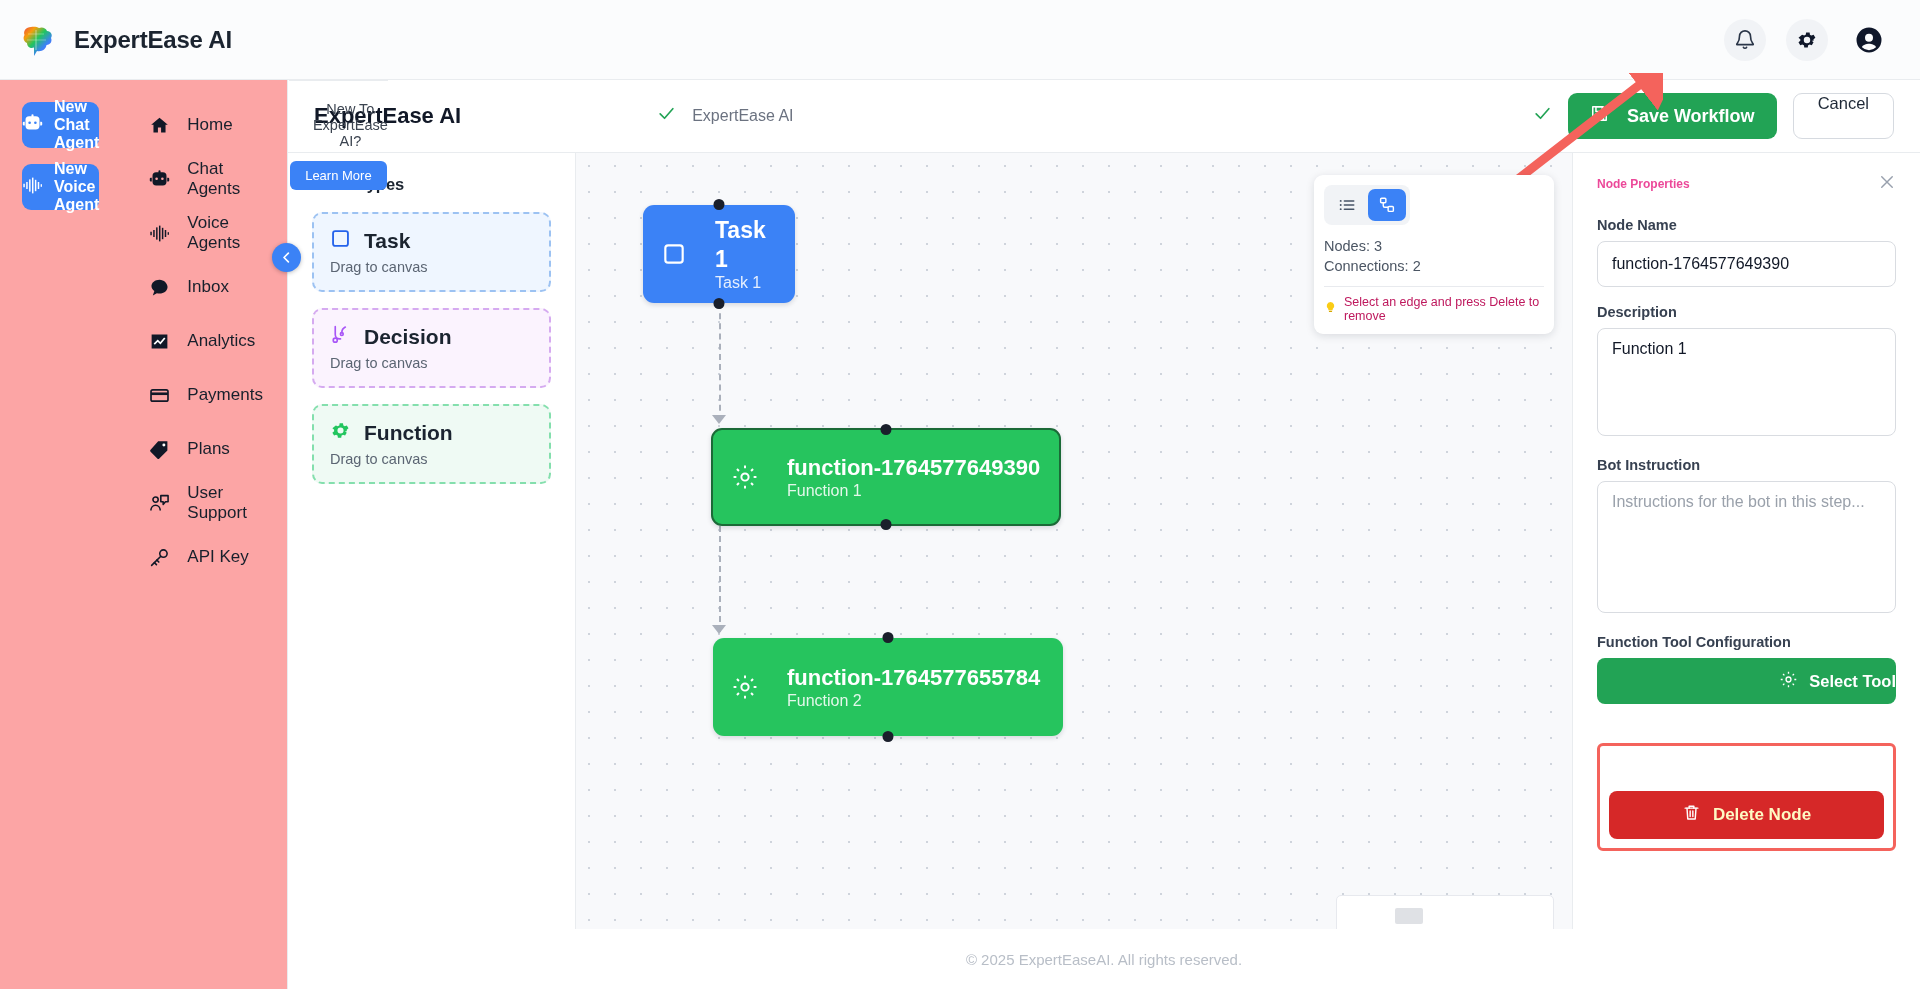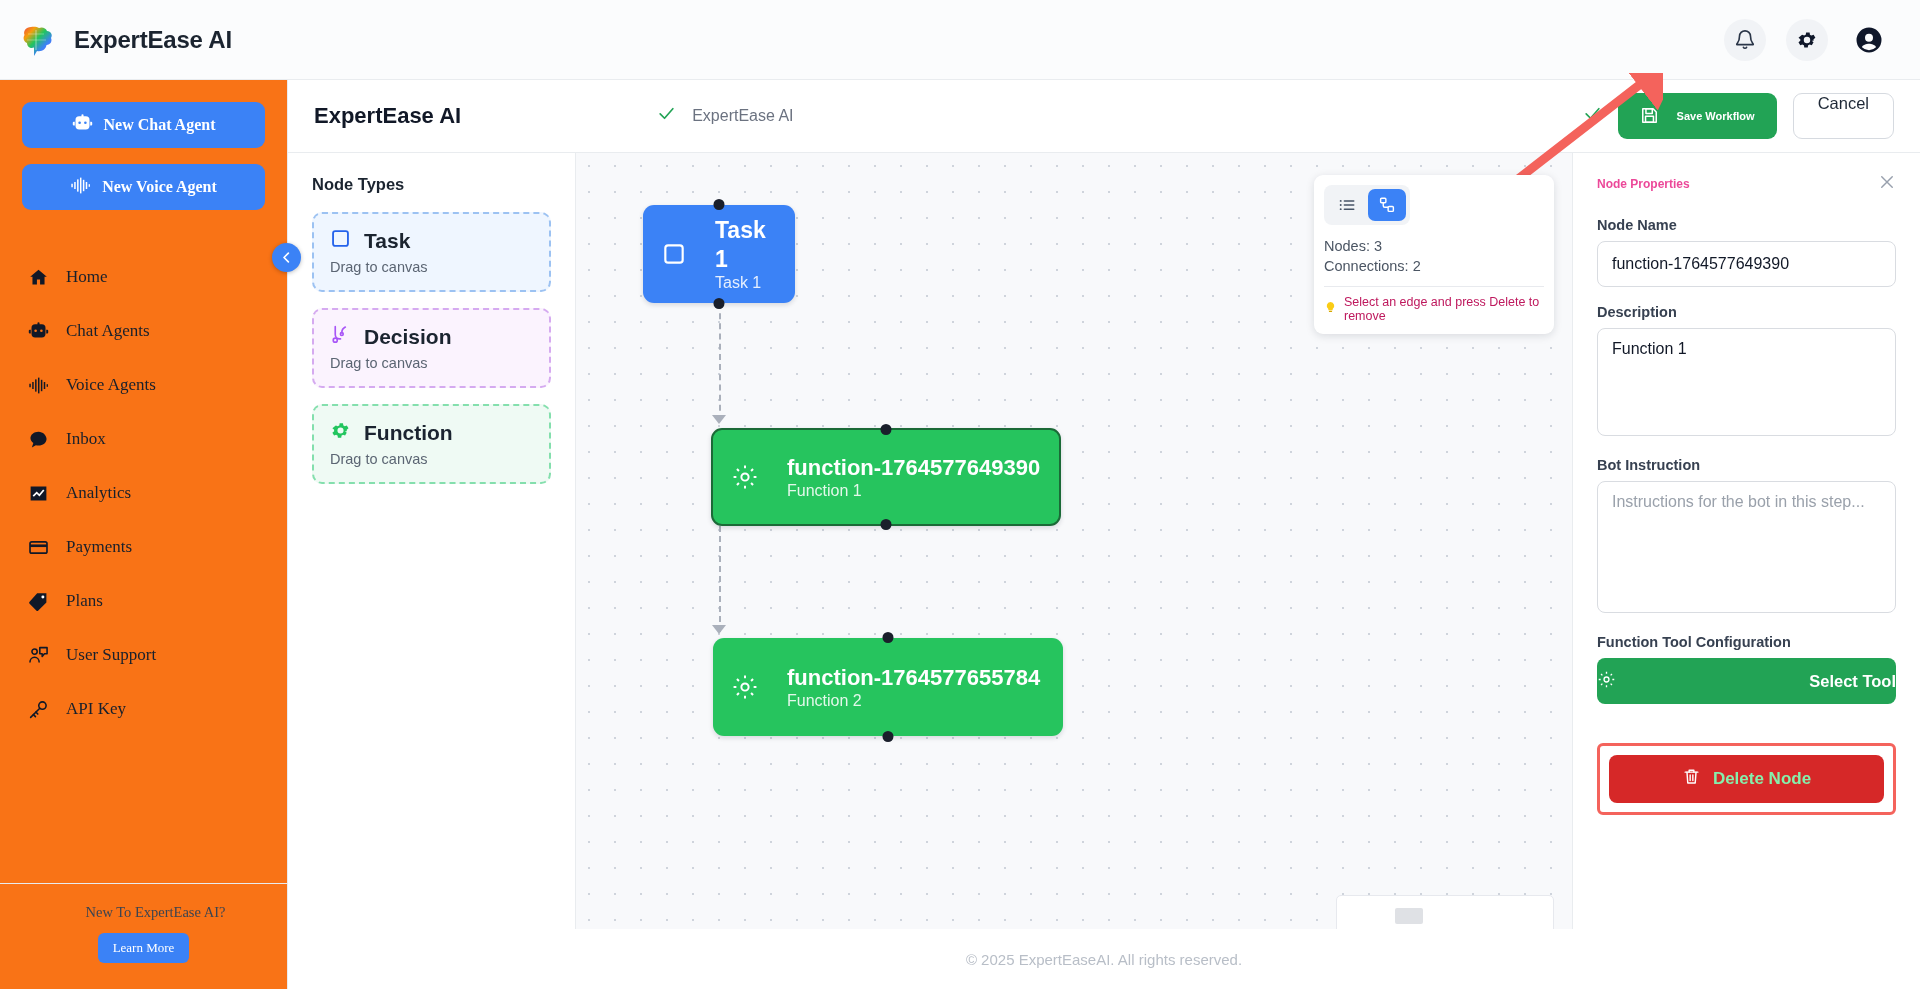--- a/index.html
+++ b/index.html
@@ -29,22 +29,22 @@
     cursor: pointer;
   }
   .icon-plain { width: 42px; height: 42px; display:flex; align-items:center; justify-content:center; cursor:pointer;}
 
   
   .body-row { display: flex; height: 909px; width: 100%; }
 
   
   .sidebar {
     width: 288px; min-width: 288px; height: 909px;
-    background: #f97316; border-right: 1px solid #e9ecef;
-    display: flex; flex-direction: column; position: relative; font-family: Liberation Serif, serif;
+    background: #fca5a5; border-right: 1px solid #e9ecef;
+    display: flex; flex-direction: row; position: relative;
   }
   .sb-top { padding: 22px 22px 6px 22px; }
   .sb-btn {
     display: flex; align-items: center; justify-content: center; gap: 11px;
     height: 46px; border-radius: 9px; background: #3b82f6; color: #fff;
     font-size: 16px; font-weight: bold; margin-bottom: 16px; cursor: pointer;
   }
   .sb-nav { padding: 18px 0 0 0; flex: 1; }
   .sb-item {
     display: flex; align-items: center; gap: 16px;
@@ -73,21 +73,21 @@
   .wf-header {
     height: 73px; background: #fff; border-bottom: 1px solid #e9ecef;
     display: flex; align-items: center; padding: 0 26px 0 26px; gap: 0;
   }
   .wf-title { font-size: 22px; font-weight: bold; color: #111827; }
   .wf-status { display: flex; align-items: center; gap: 16px; margin-left: 196px; }
   .wf-check { color: #22a355; font-size: 19px; }
   .wf-sub { font-size: 16px; color: #6b7280; }
   .wf-actions { margin-left: auto; display: flex; align-items: center; gap: 16px; }
   .btn-save {
-    background: #22a355; color: #fff; font-size: 11px; font-weight: bold;
+    background: #22a355; color: #fff; font-size: 18px; font-weight: bold;
     border-radius: 9px; padding: 0 22px; height: 46px; display: flex; align-items: center; gap: 18px;
     cursor: pointer;
   }
   .btn-cancel {
     background: #fff; color: #1f2937; font-size: 16.5px;
     border: 1px solid #d6dae0; border-radius: 9px; padding: 0 24px; height: 46px;
     display: flex; cursor: pointer;
   }
 
   .editor-row { flex: 1; display: flex; min-height: 0; }
@@ -181,28 +181,28 @@
   }
   .pr-ta {
     width: 100%; height: 108px; border: 1px solid #d9dce1; border-radius: 8px;
     padding: 11px 14px; font-size: 16px; color: #111827; font-family: inherit; resize: none; background:#fff;
   }
   .pr-ta.big { height: 132px; }
   .pr-ta::placeholder { color: #9aa1ab; }
   .pr-gap { height: 17px; }
   .btn-tool {
     width: 100%; height: 46px; background: #22a355; color: #fff; border-radius: 8px;
-    display: flex; align-items: center; justify-content: space-between; gap: 11px;
+    display: flex; align-items: center; justify-content: flex-end; gap: 11px;
     font-size: 16.5px; font-weight: bold; cursor: pointer;
   }
   .delete-wrap { border: 3px solid #f4635c; border-radius: 6px; padding: 9px; margin-top: 39px; }
   .btn-delete {
-    width: 100%; height: 48px; background: #d62828; color: #86efac; border-radius: 8px;
+    width: 100%; height: 48px; background: #d62828; color: #fef9c3; border-radius: 8px;
     display: flex; align-items: center; justify-content: center; gap: 12px;
-    font-size: 17px; font-weight: bold; cursor: pointer;
+    font-size: 17px; font-weight: bold; cursor: pointer; margin-top: 36px;
   }
   .arrow-ann { position: absolute; left: -110px; top: -80px; pointer-events: none; }
 
   
   .footer {
     position: absolute; left: 288px; right: 0; bottom: 0; height: 60px;
     display: flex; align-items: center; justify-content: center;
     background: #fff; font-size: 15px; color: #b8bec7; z-index: 40;
   }
 </style>

